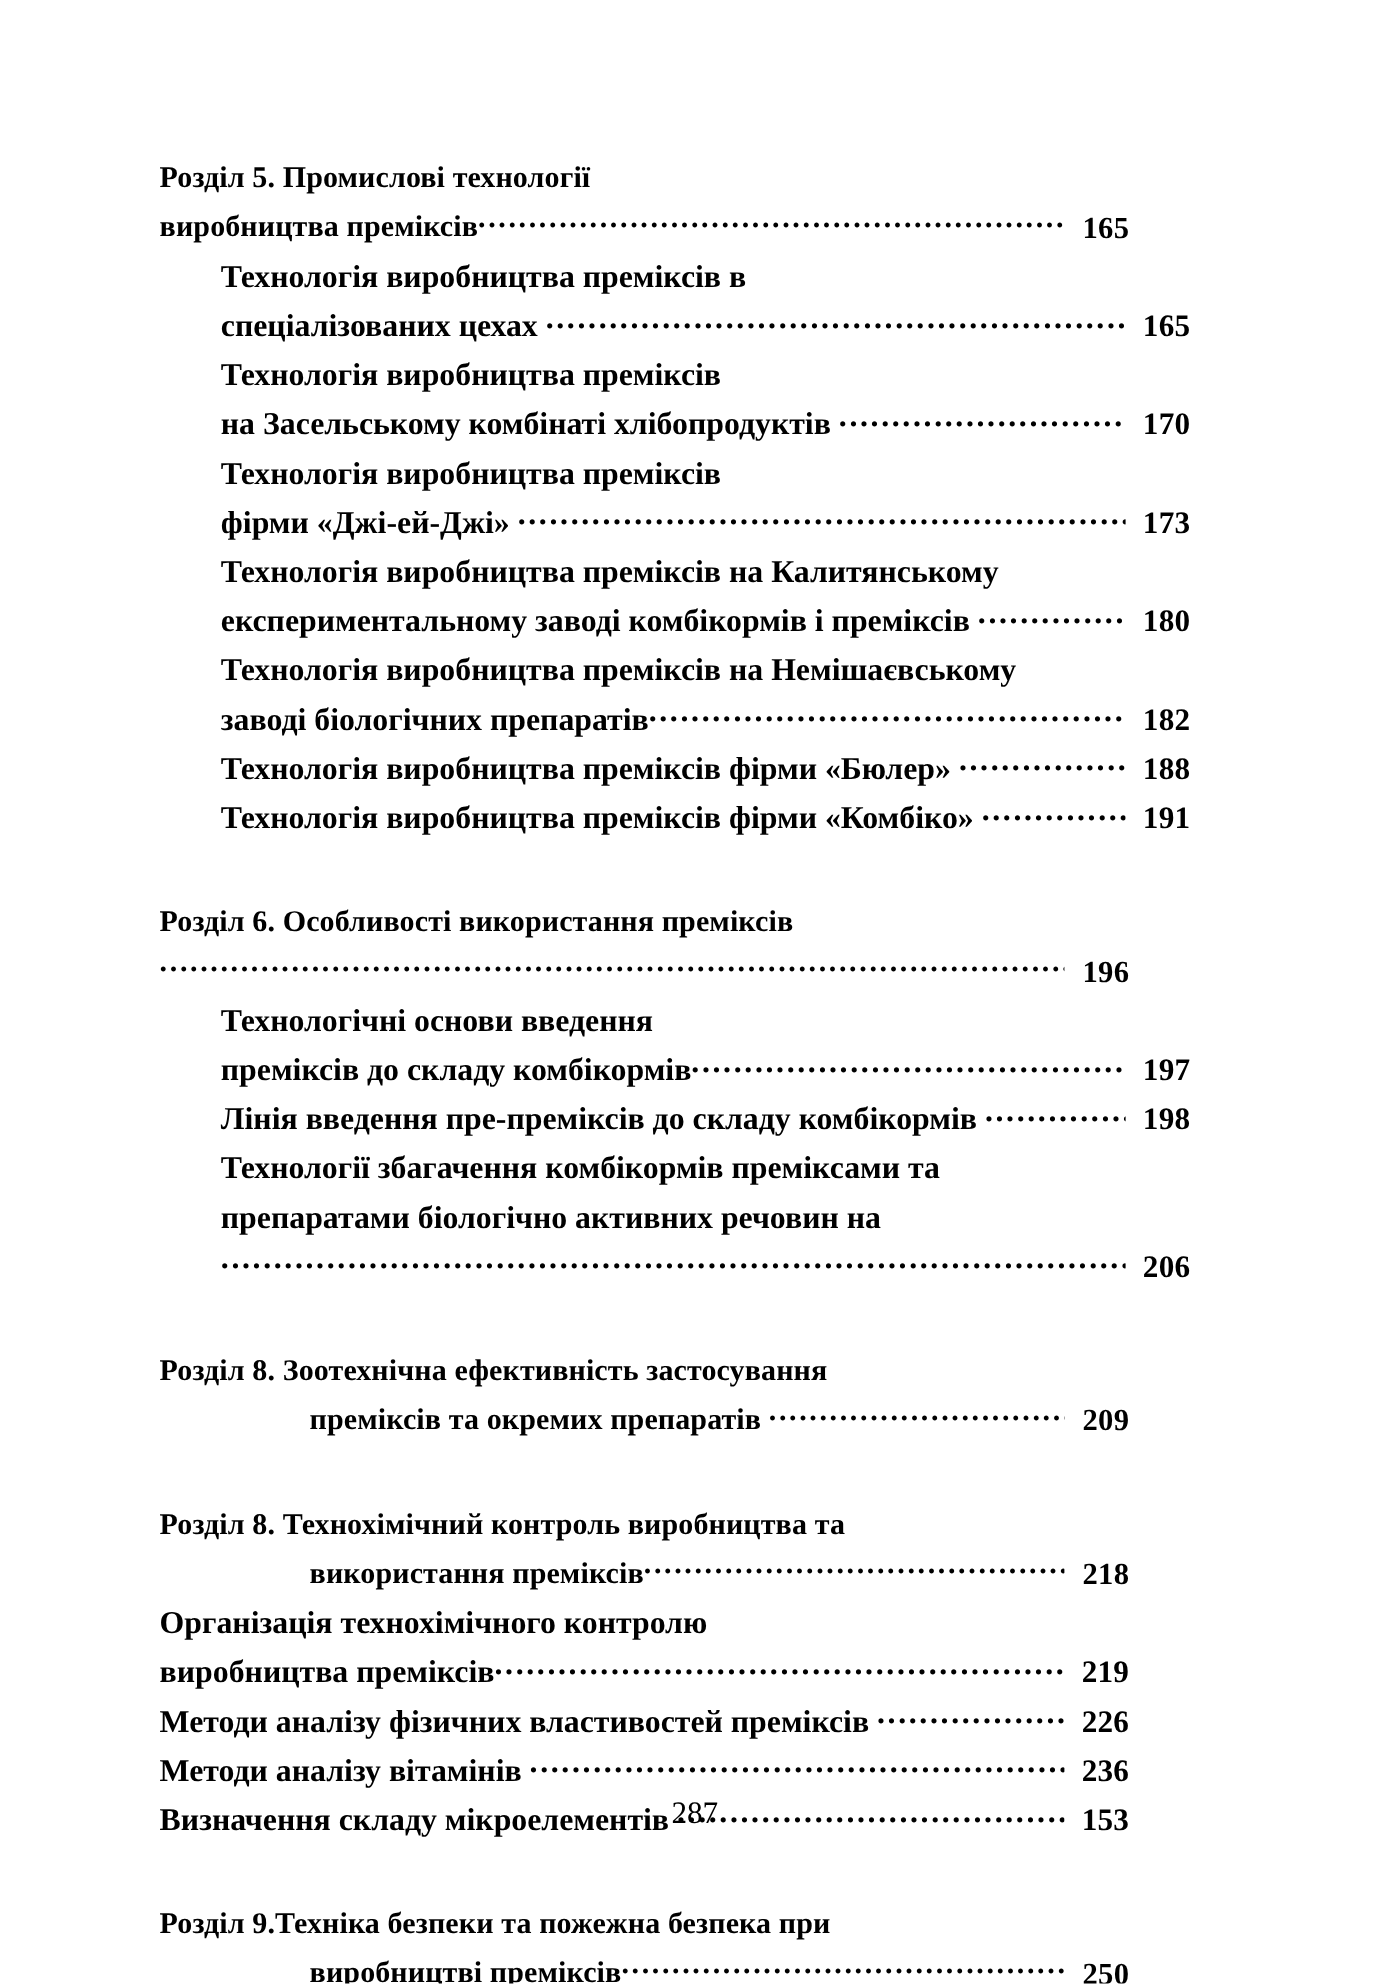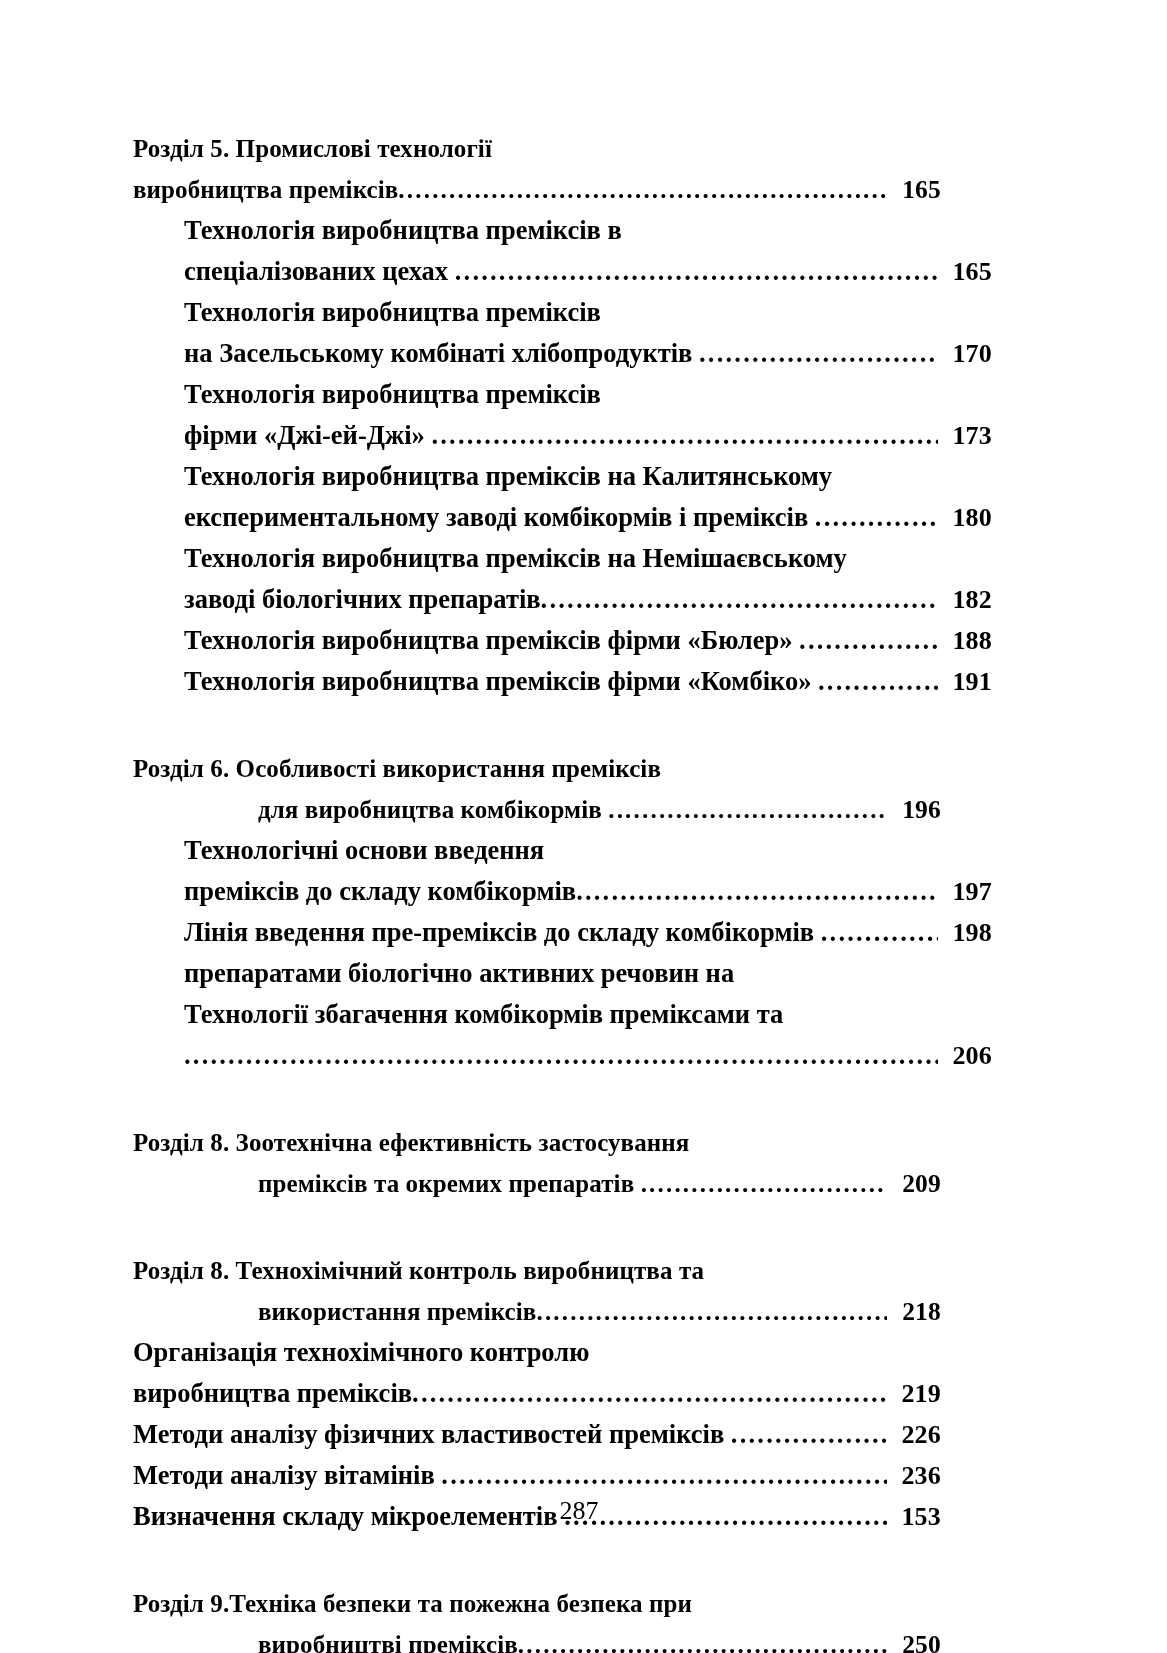--- a/index.html
+++ b/index.html
@@ -31,21 +31,21 @@
 
   
   .entry {
     display: block;
     width: 100%;
     margin: 0;
     padding: 0;
   }
   .line {
     display: flex;
-    align-items: flex-end;
+    align-items: center;
     width: 100%;
     line-height: 41px;
     font-size: 25.5px;
     white-space: nowrap;
   }
   .line .txt {
     flex: 0 0 auto;
     white-space: pre;
   }
   .line .leader {
@@ -188,21 +188,20 @@
           <span class="leader"></span>
           <span class="pg">191</span>
         </div>
       </div>
       <div class="gap-lg"></div>
       <div class="entry chapter">
         <div class="line nodots">
           <span class="txt">Розділ 6. Особливості використання преміксів</span>
         </div>
         <div class="line cont">
-          <span class="txt">для виробництва комбікормів </span>
           <span class="leader"></span>
           <span class="pg">196</span>
         </div>
       </div>
       <div class="entry sub lvl1">
         <div class="line nodots">
           <span class="txt">Технологічні основи введення</span>
         </div>
         <div class="line">
           <span class="txt">преміксів до складу комбікормів</span>
@@ -212,24 +211,24 @@
       </div>
       <div class="entry sub lvl1">
         <div class="line">
           <span class="txt">Лінія введення пре-преміксів до складу комбікормів </span>
           <span class="leader"></span>
           <span class="pg">198</span>
         </div>
       </div>
       <div class="entry sub lvl1">
         <div class="line nodots">
+          <span class="txt">Технології збагачення комбікормів преміксами та</span>
+        </div>
+        <div class="line nodots">
           <span class="txt">препаратами біологічно активних речовин на</span>
-        </div>
-        <div class="line nodots">
-          <span class="txt">Технології збагачення комбікормів преміксами та</span>
         </div>
         <div class="line">
           <span class="leader"></span>
           <span class="pg">206</span>
         </div>
       </div>
       <div class="gap-lg"></div>
       <div class="entry chapter">
         <div class="line nodots">
           <span class="txt">Розділ 8. Зоотехнічна ефективність застосування</span>

